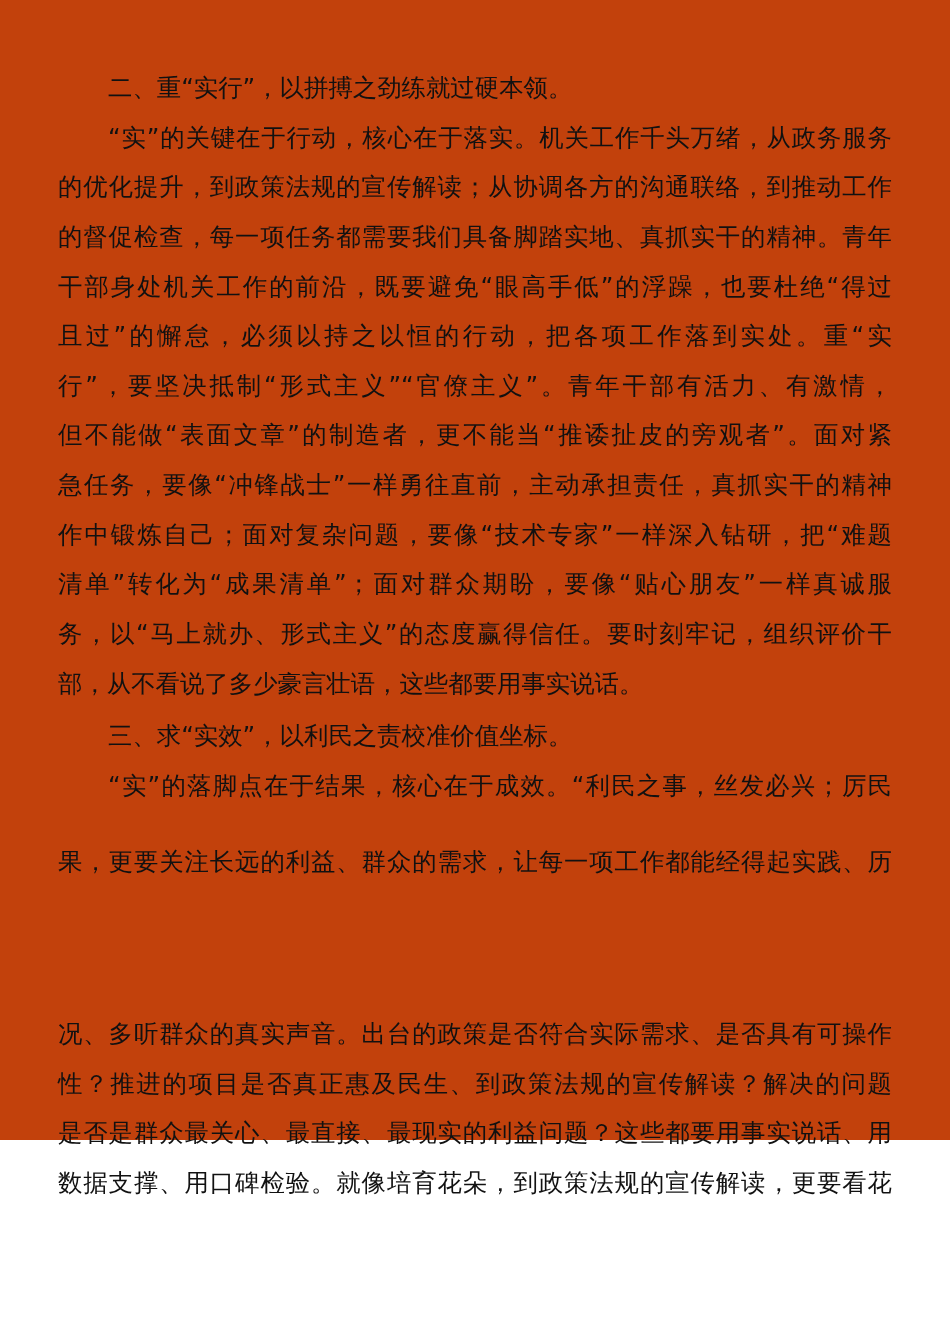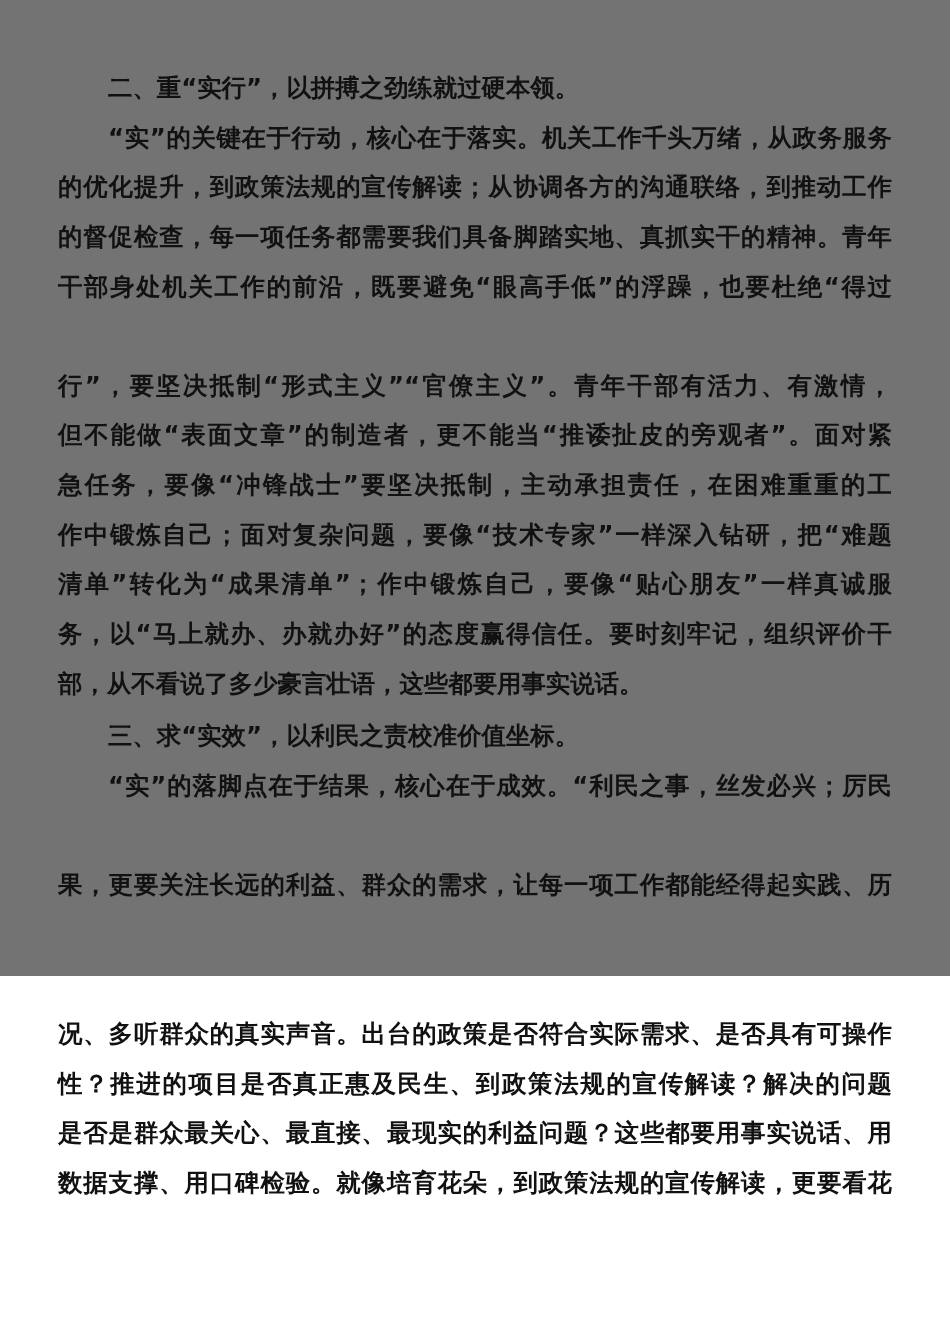--- a/index.html
+++ b/index.html
@@ -1,17 +1,17 @@
 <!DOCTYPE html>
 <html><head>
 <meta charset="utf-8">
 <style>
   html, body { margin: 0; padding: 0; background: #ffffff; }
   body { width: 950px; height: 1344px; position: relative; overflow: hidden; }
-  .page { position: absolute; left: 0; top: 0; width: 950px; height: 976px; background: #737373; font-weight: bold; }
+  .page { position: absolute; left: 0; top: 0; width: 950px; height: 1140px; background: #c2410c; }
   .line {
     position: absolute;
     left: 58px;
     width: 834px;
     height: 40px;
     line-height: 40px;
     font-family: "DejaVu Sans", sans-serif;
     font-size: 24.4px;
     color: #111111;
     white-space: nowrap;
@@ -26,29 +26,30 @@
 </head>
 <body>
 
 <div class="page">
 
   <div class="line indent heading" style="top:68px">二、重“实行”，以拼搏之劲练就过硬本领。</div>
   <div class="line indent" style="top:118px">“实”的关键在于行动，核心在于落实。机关工作千头万绪，从政务服务</div>
   <div class="line" style="top:167px">的优化提升，到政策法规的宣传解读；从协调各方的沟通联络，到推动工作</div>
   <div class="line" style="top:217px">的督促检查，每一项任务都需要我们具备脚踏实地、真抓实干的精神。青年</div>
   <div class="line" style="top:267px">干部身处机关工作的前沿，既要避免“眼高手低”的浮躁，也要杜绝“得过</div>
+  <div class="line" style="top:316px">且过”的懈怠，必须以持之以恒的行动，把各项工作落到实处。重“实</div>
   <div class="line" style="top:366px">行”，要坚决抵制“形式主义”“官僚主义”。青年干部有活力、有激情，</div>
   <div class="line" style="top:415px">但不能做“表面文章”的制造者，更不能当“推诿扯皮的旁观者”。面对紧</div>
-  <div class="line" style="top:465px">急任务，要像“冲锋战士”要坚决抵制，主动承担责任，在困难重重的工</div>
+  <div class="line" style="top:465px">急任务，要像“冲锋战士”一样勇往直前，主动承担责任，真抓实干的精神</div>
   <div class="line" style="top:515px">作中锻炼自己；面对复杂问题，要像“技术专家”一样深入钻研，把“难题</div>
-  <div class="line" style="top:564px">清单”转化为“成果清单”；作中锻炼自己，要像“贴心朋友”一样真诚服</div>
-  <div class="line" style="top:614px">务，以“马上就办、办就办好”的态度赢得信任。要时刻牢记，组织评价干</div>
+  <div class="line" style="top:564px">清单”转化为“成果清单”；面对群众期盼，要像“贴心朋友”一样真诚服</div>
+  <div class="line" style="top:614px">务，以“马上就办、形式主义”的态度赢得信任。要时刻牢记，组织评价干</div>
   <div class="line last" style="top:664px">部，从不看说了多少豪言壮语，这些都要用事实说话。</div>
 
   <div class="line indent heading" style="top:716px">三、求“实效”，以利民之责校准价值坐标。</div>
   <div class="line indent" style="top:766px">“实”的落脚点在于结果，核心在于成效。“利民之事，丝发必兴；厉民</div>
-  <div class="line" style="top:865px">果，更要关注长远的利益、群众的需求，让每一项工作都能经得起实践、历</div>
+  <div class="line" style="top:842px">果，更要关注长远的利益、群众的需求，让每一项工作都能经得起实践、历</div>
   <div class="line" style="top:1014px">况、多听群众的真实声音。出台的政策是否符合实际需求、是否具有可操作</div>
   <div class="line" style="top:1064px">性？推进的项目是否真正惠及民生、到政策法规的宣传解读？解决的问题</div>
   <div class="line" style="top:1113px">是否是群众最关心、最直接、最现实的利益问题？这些都要用事实说话、用</div>
   <div class="line" style="top:1163px">数据支撑、用口碑检验。就像培育花朵，到政策法规的宣传解读，更要看花</div>
 
 </div>
 
 </body></html>

